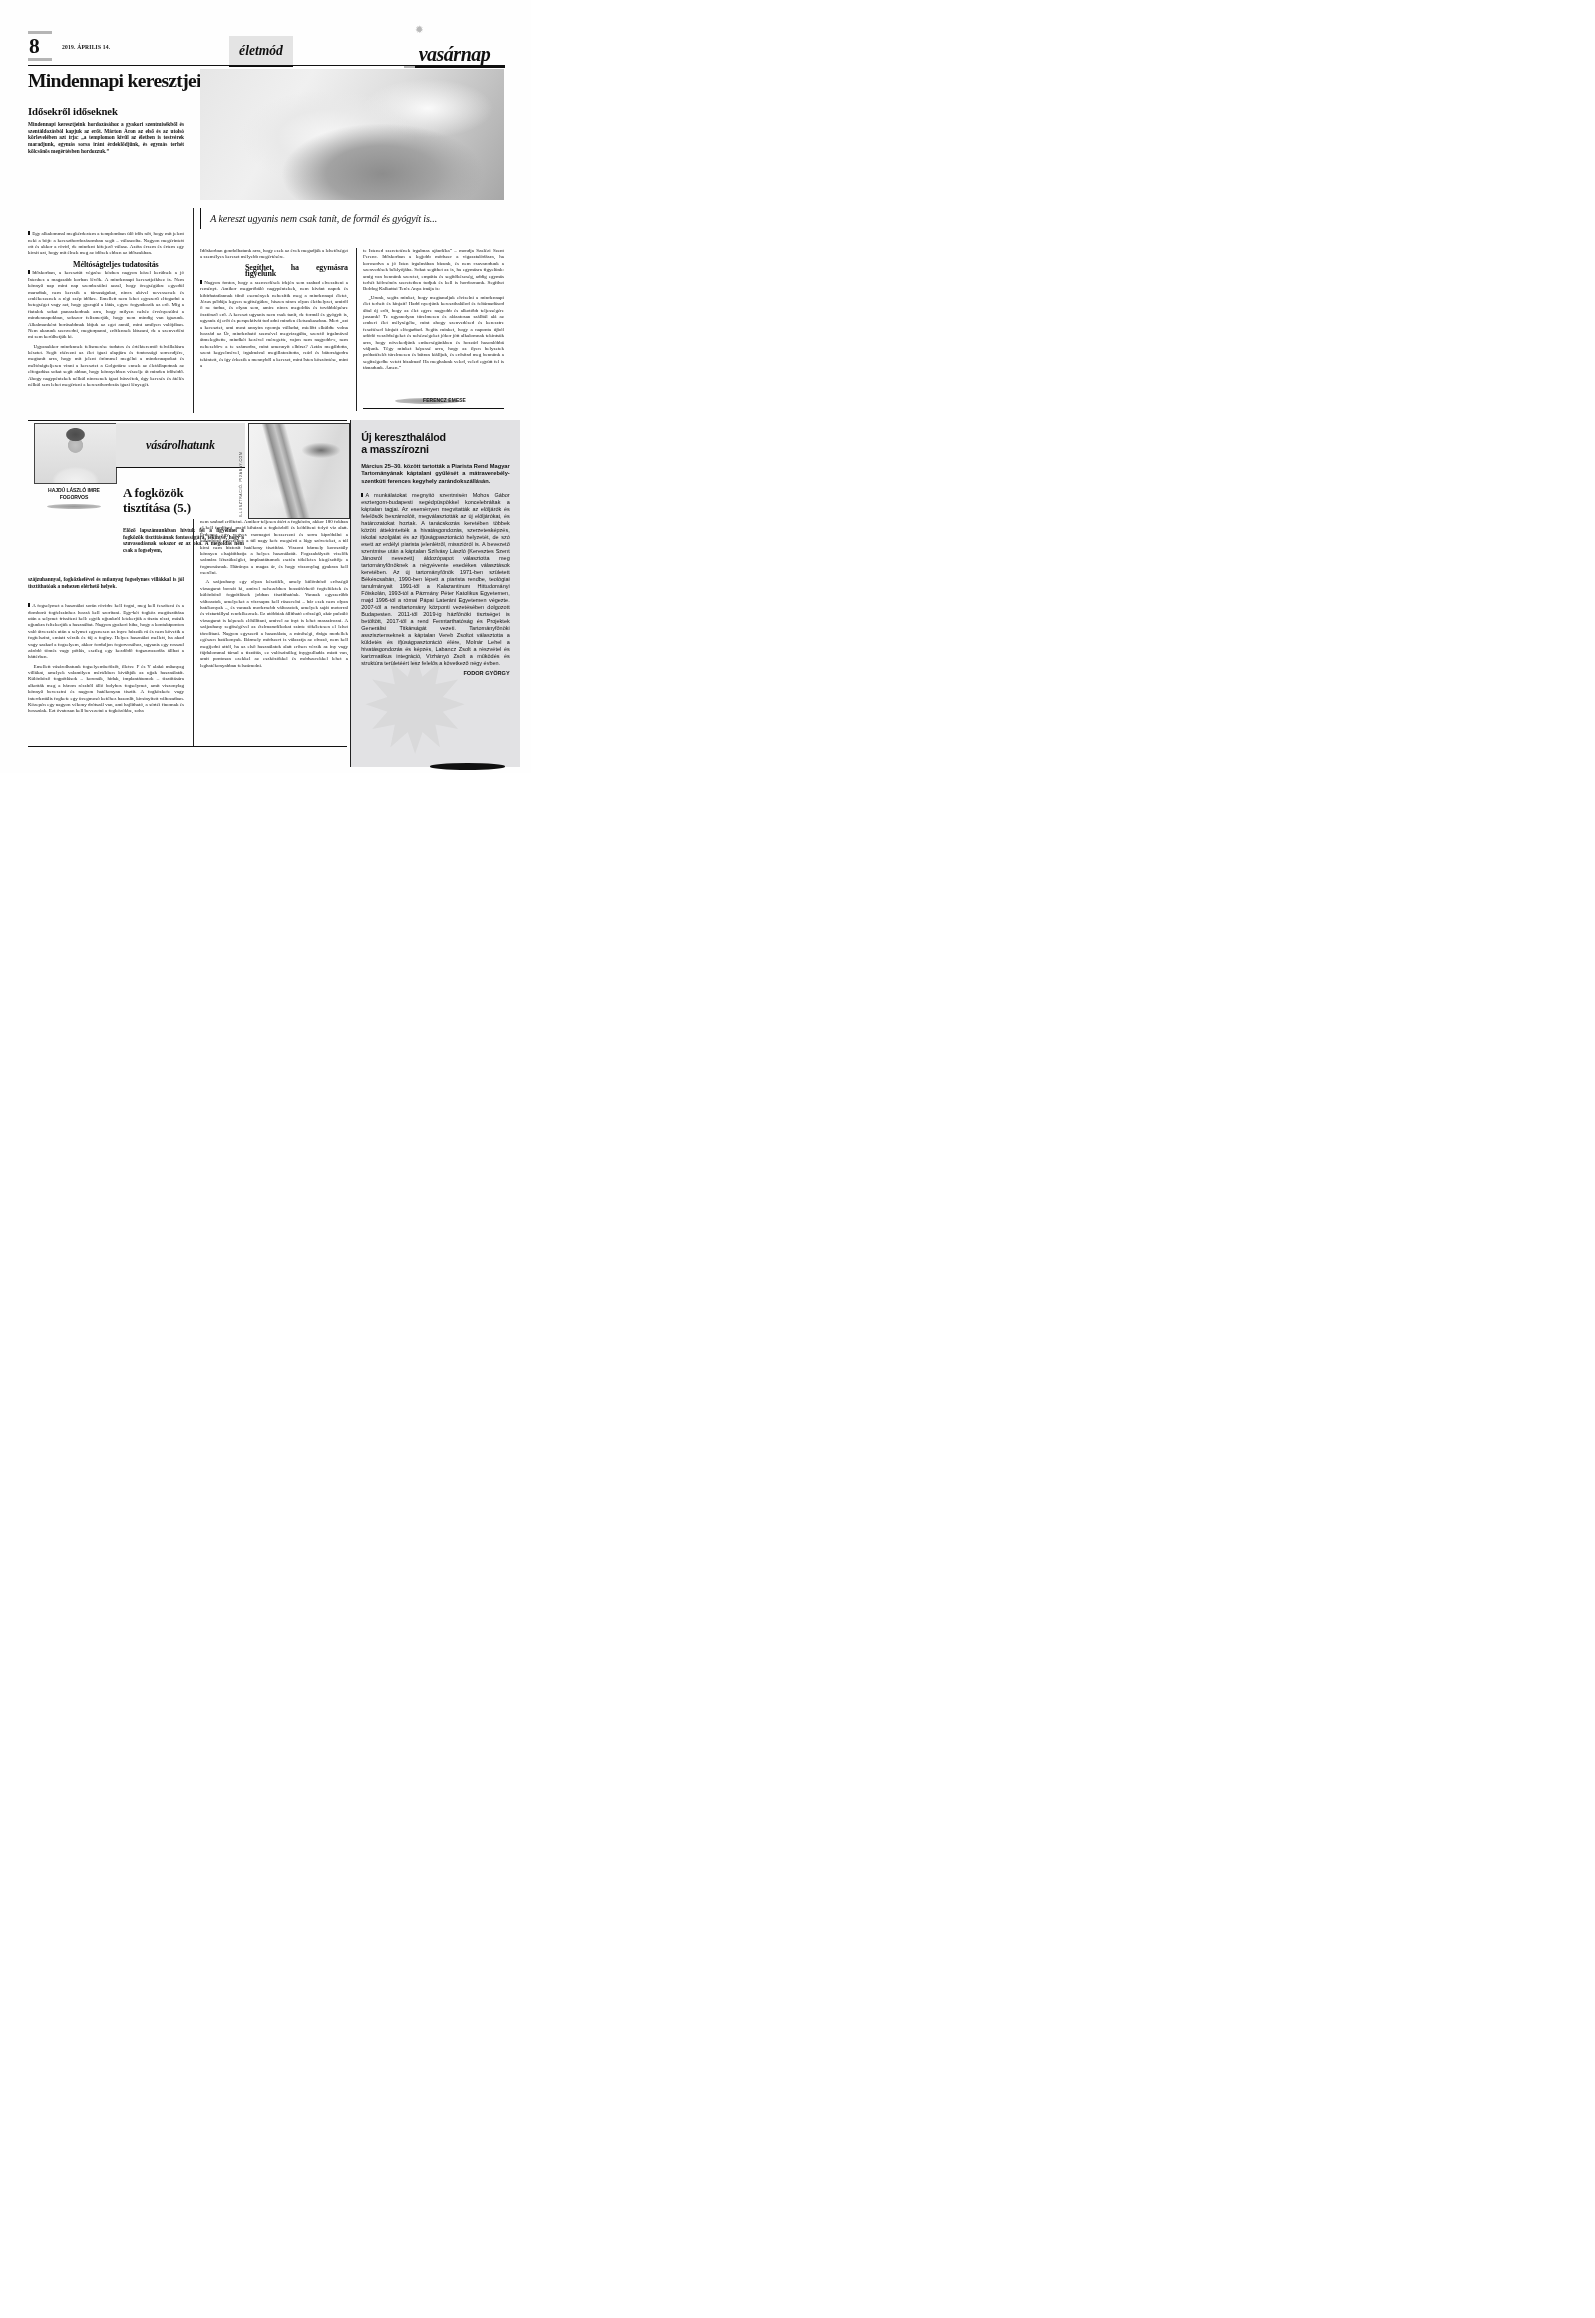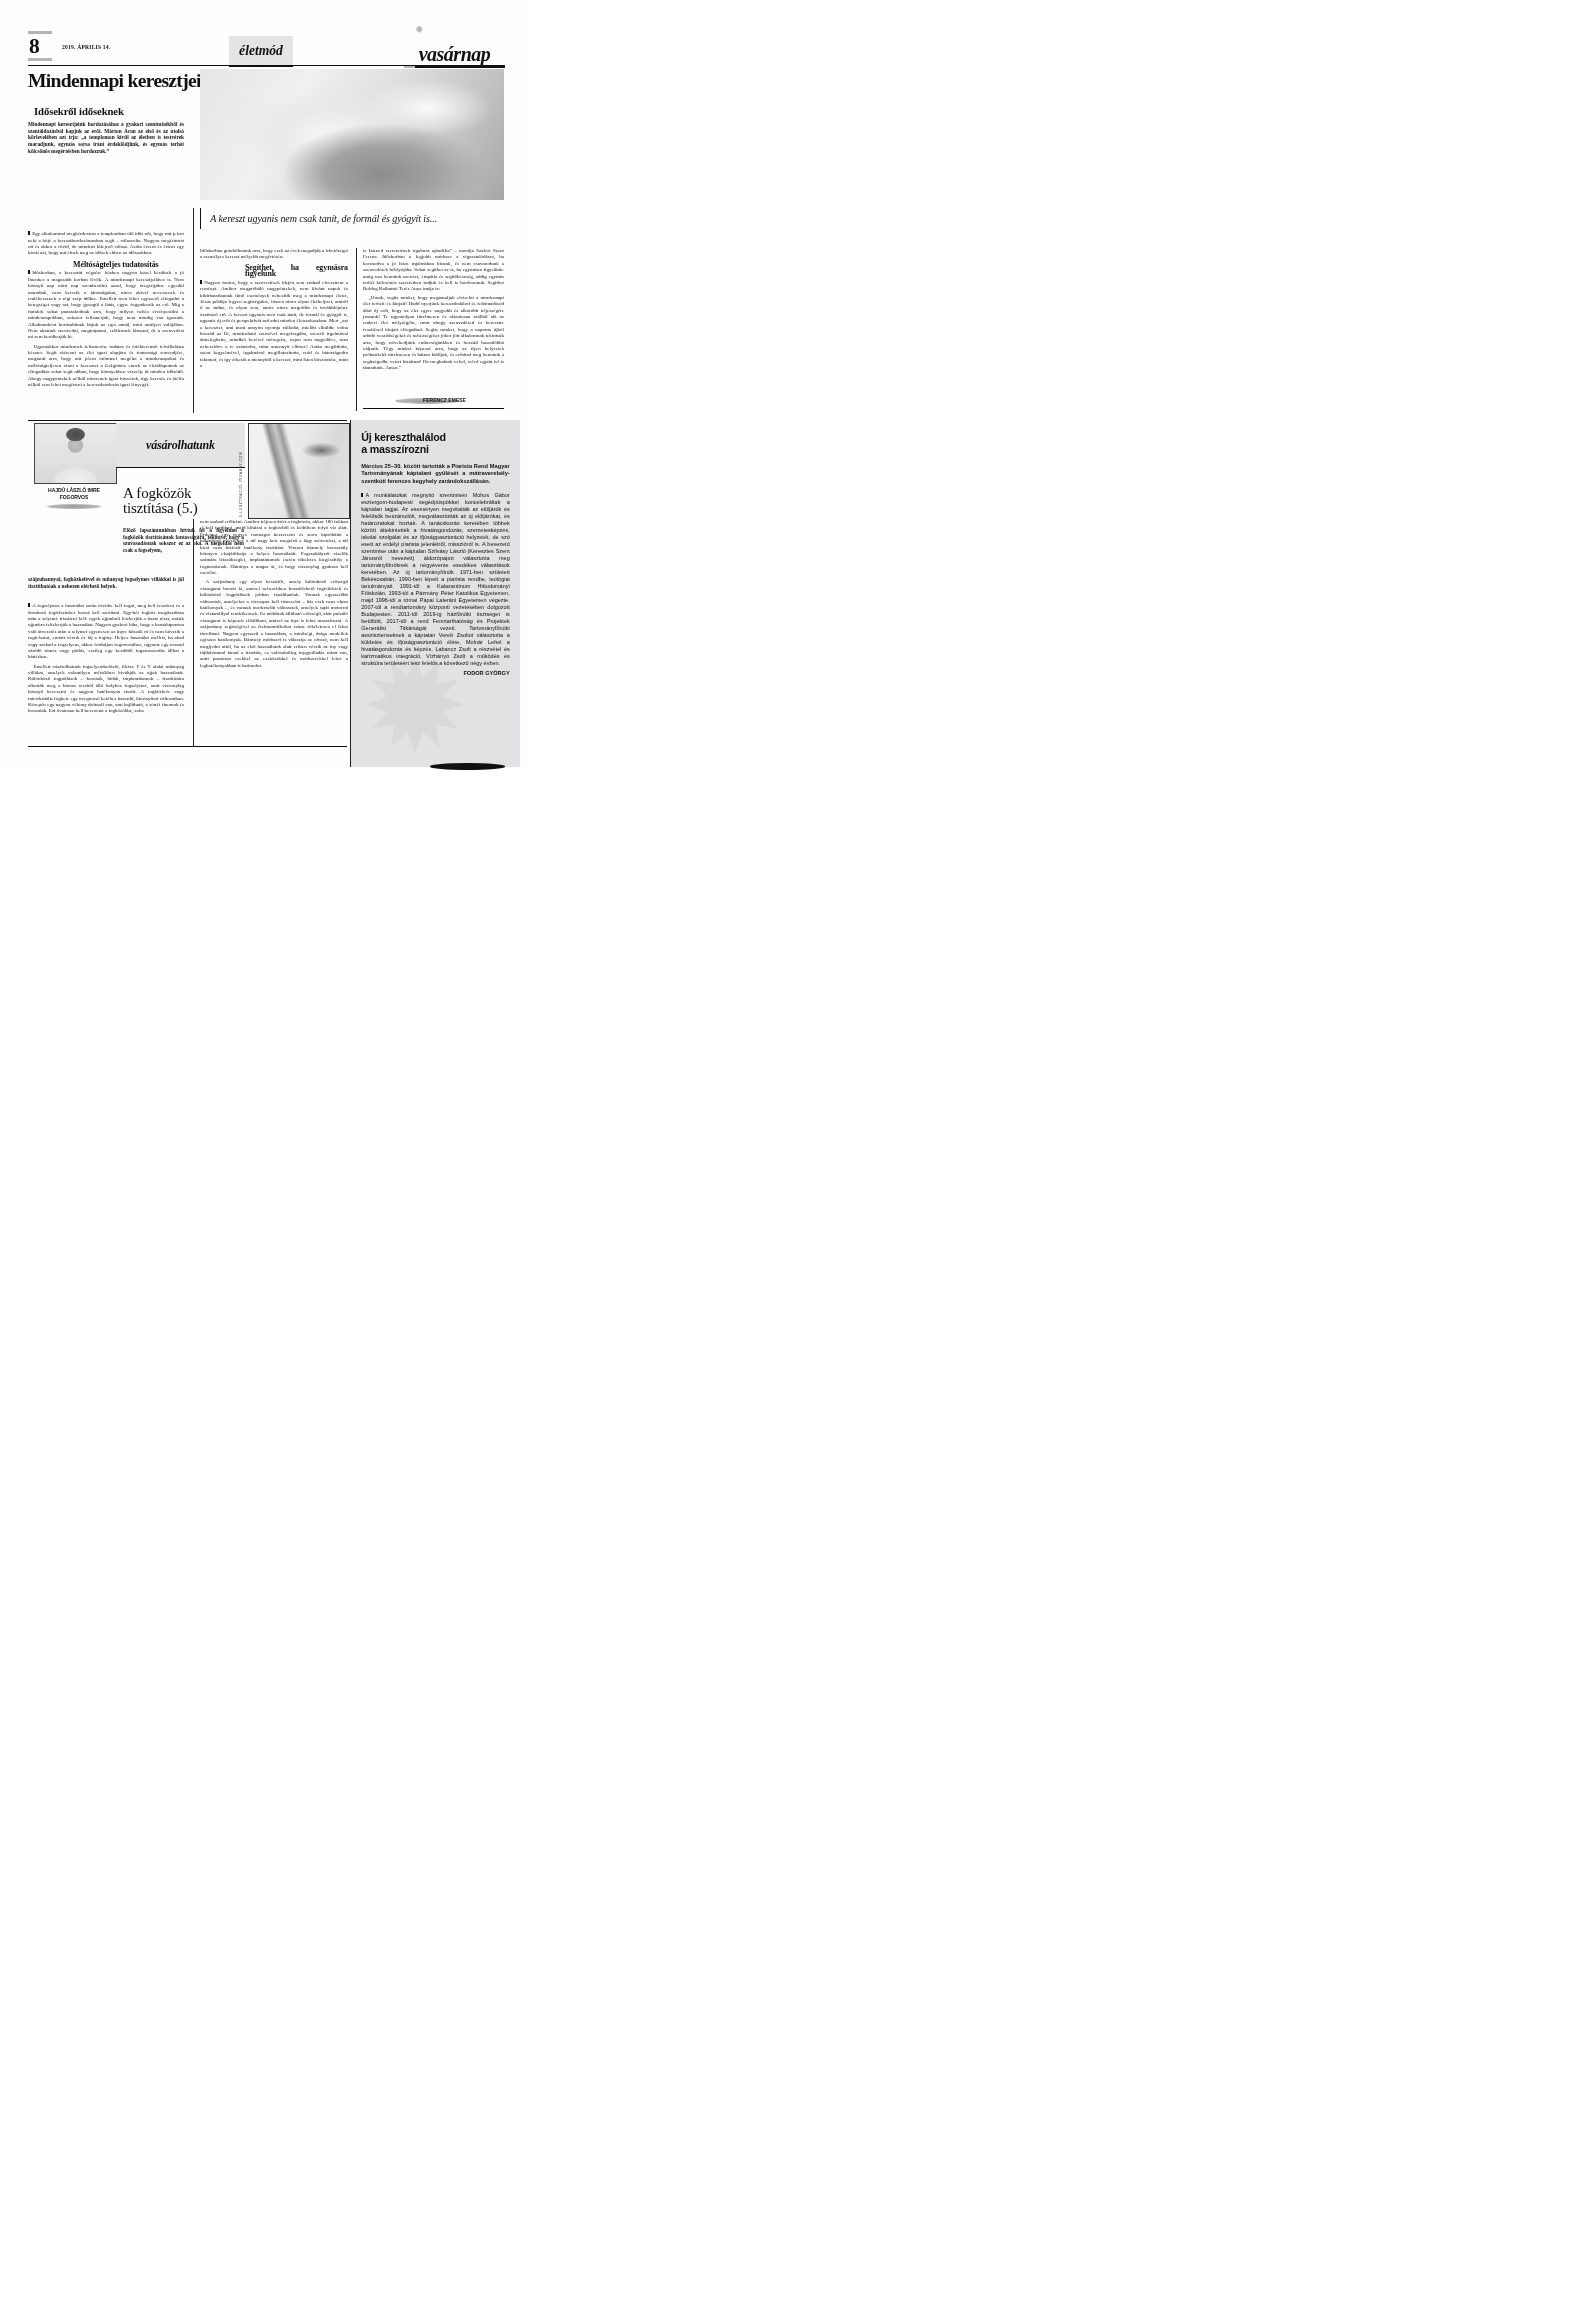--- a/index.html
+++ b/index.html
@@ -33,21 +33,21 @@
               font-size:10px;letter-spacing:-0.1px;}
   .author{font-family:"Liberation Sans",sans-serif;font-weight:bold;font-size:4.9px;
           letter-spacing:0.1px;text-align:right;}
   .ellipse-gray{background:radial-gradient(#979797,#cdcdcd);border-radius:50%;}
   .ellipse-black{background:#101010;border-radius:50%;}
   .end-rule{height:0.9px;background:#111;}
   
   .health-label-box{background:#e4e4e4;border-bottom:1.4px solid #111;display:flex;
                     align-items:center;justify-content:center;}
   .health-label-box span{font-style:italic;font-weight:bold;font-size:12px;letter-spacing:-0.2px;}
-  .health-title{font-size:15px;font-weight:normal;line-height:14.5px;letter-spacing:-0.2px;}
+  .health-title{font-size:13px;font-weight:bold;line-height:14.5px;letter-spacing:-0.2px;}
   .caption{font-family:"Liberation Sans",sans-serif;font-weight:bold;font-size:5.1px;
            text-align:center;line-height:6.5px;letter-spacing:-0.1px;}
   .vertical-credit{font-family:"Liberation Sans",sans-serif;font-size:3.5px;letter-spacing:0.6px;
                    writing-mode:vertical-rl;transform:rotate(180deg);color:#333;}
   
   .sidebar{background:#e2e2e4;font-family:"Liberation Sans",sans-serif;}
   .sidebar-inner{position:relative;z-index:1;padding:11.2px 10.3px 0 10.3px;}
   .sidebar-title{font-size:10.7px;font-weight:bold;line-height:12px;letter-spacing:-0.2px;}
   .sidebar-lead{font-size:5.7px;font-weight:bold;line-height:7.7px;margin-top:7.5px;text-align:justify;}
   .sidebar-body{font-size:5.5px;line-height:7px;margin-top:6.5px;text-align:justify;}
@@ -72,21 +72,21 @@
 
   <div class="abs" style="left:403px;top:28px;width:103px;text-align:center;">
     <div class="sunburst" style="position:absolute;left:12px;top:-2.8px;">✹</div>
     <div class="masthead">vasárnap</div>
     <div style="margin-top:0.9px;line-height:0;"><span class="masthead-underline-gray"></span><span class="masthead-underline-black"></span></div>
   </div>
 
   <div class="abs header-rule" style="left:28px;top:65px;width:476px;"></div>
 
   <div class="abs headline" style="left:28px;top:71px;width:234px;">Mindennapi keresztjeink</div>
-  <div class="abs subhead" style="left:28px;top:105px;margin-left:6px;">Idősekről időseknek</div>
+  <div class="abs subhead" style="left:28px;top:105px;">Idősekről időseknek</div>
   <div class="abs lead" style="left:28px;top:121px;width:156px;">Mindennapi keresztjeink hordozásához a gyakori szentmisékből és szentáldozásból kapjuk az erőt. Márton Áron az első és az utolsó körlevelében azt írja: „a templomon kívül az életben is testvérek maradjunk, egymás sorsa iránt érdeklődjünk, és egymás terhét kölcsönös megértésben hordozzuk.”</div>
 
   <div class="abs photo" style="left:200px;top:69px;width:304px;height:131px;
               background:
                 radial-gradient(ellipse 140px 70px at 60% 80%, #8d8d8d 0%, #a3a3a3 40%, rgba(0,0,0,0) 72%),
                 radial-gradient(ellipse 112px 61px at 42% 52%, #f6f6f6 0%, #e9e9e9 45%, rgba(0,0,0,0) 78%),
                 radial-gradient(ellipse 93px 42px at 75% 30%, #fafafa 0%, rgba(0,0,0,0) 70%),
                 linear-gradient(120deg,#e6e6e6 0%,#f0f0f0 30%,#dedede 55%,#c3c3c3 78%,#a7a7a7 100%);"></div>
 
   <div class="abs pull-quote" style="left:200px;top:208px;width:299px;">A kereszt ugyanis nem csak tanít, de formál és gyógyít is...</div>

